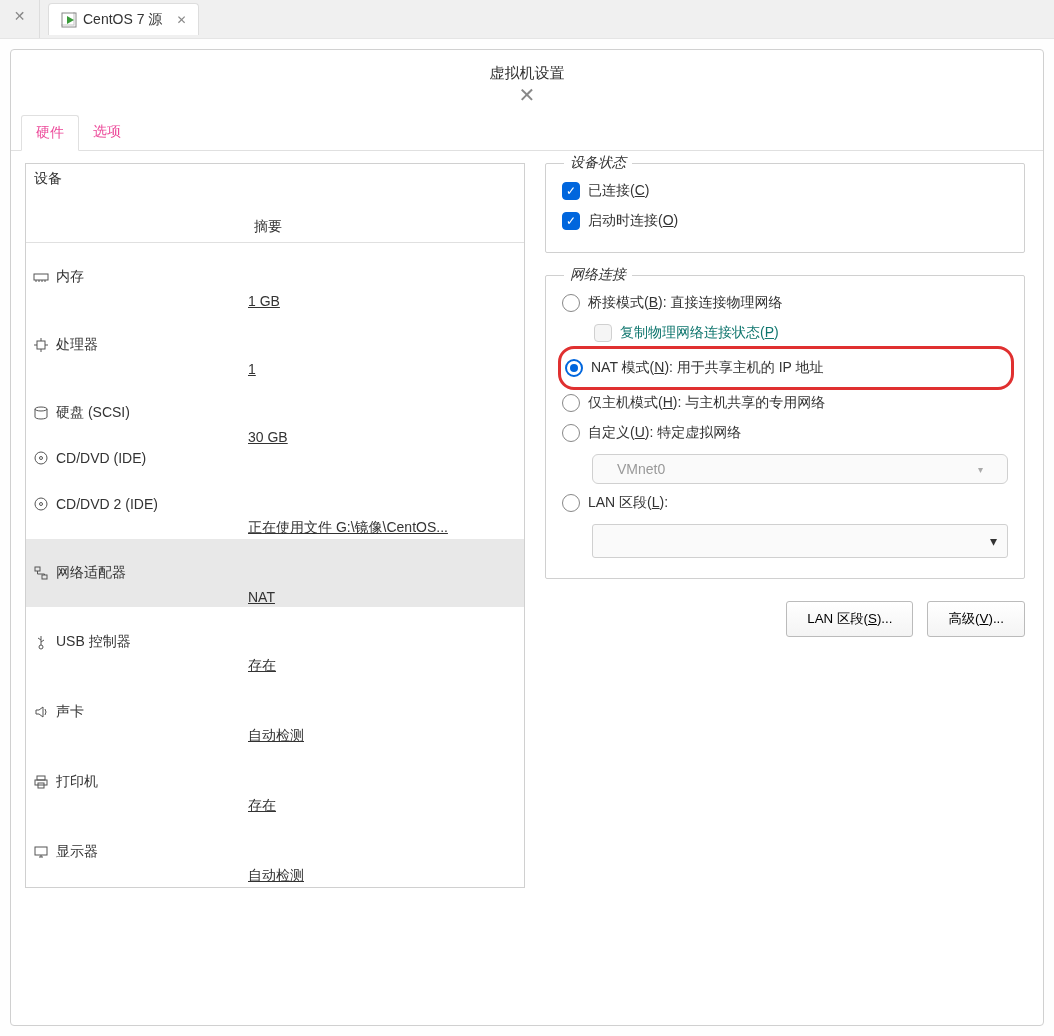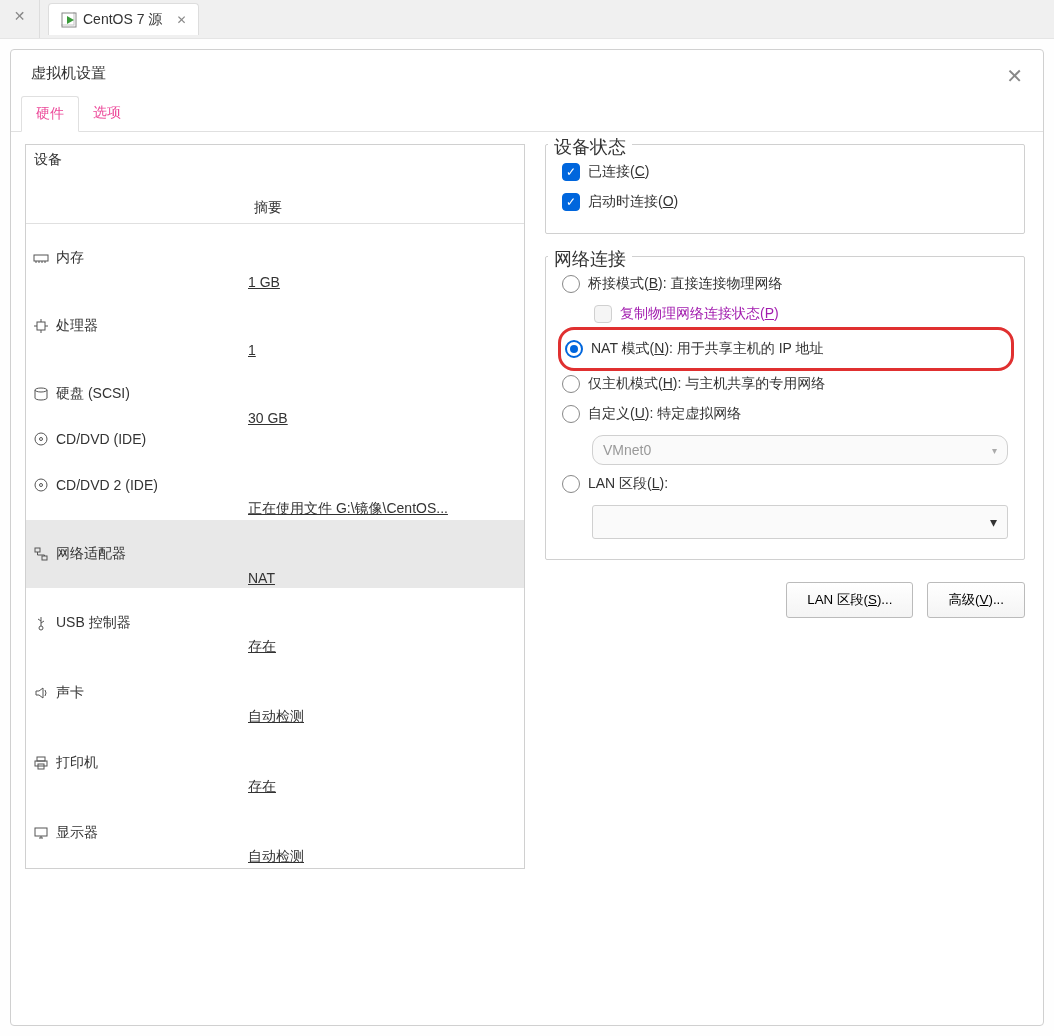--- a/index.html
+++ b/index.html
@@ -68,20 +68,22 @@
       width: 100%;
       height: 100%;
       padding: 0;
       position: relative;
     }
     .dialog-header {
       padding: 14px 20px 8px;
       font-size: 15px;
       display: flex;
       justify-content: space-between;
+      align-items: center;
+      flex-direction: column;
     }
     .dialog-close {
       font-size: 20px;
       color: #888;
       cursor: pointer;
       font-weight: 100;
     }
     .tab-strip {
       display: flex;
       padding: 0 10px;
@@ -155,24 +157,25 @@
     .fieldset {
       border: 1px solid #d0d0d0;
       border-radius: 2px;
       padding: 12px 16px 16px;
       margin-bottom: 22px;
       position: relative;
     }
     .fieldset-legend {
       position: absolute;
       top: -10px;
-      left: 2px;
+      left: 18px;
       background: #fff;
       padding: 0 6px;
-      font-size: 18px;
+      font-size: 14px;
+      font-style: italic;
     }
     .checkbox-row, .radio-row {
       display: flex;
       align-items: center;
       gap: 8px;
       padding: 6px 0;
     }
     .checkbox {
       width: 18px;
       height: 18px;
@@ -206,31 +209,31 @@
       border: 2px solid #0066dd;
     }
     .radio-circle.selected::after {
       content: "";
       width: 8px;
       height: 8px;
       border-radius: 50%;
       background: #0066dd;
     }
     .underline { text-decoration: underline; }
-    .disabled-text { color: #a21caf; }
+    .disabled-text { color: #0f766e; }
     .highlight-box {
       border: 3px solid #e03030;
       border-radius: 16px;
       padding: 4px 4px 4px 0;
       margin: -2px -6px -2px -4px;
     }
     .select-box {
       border: 1px solid #d0d0d0;
-      border-radius: 11px;
-      padding: 6px 10px;
+      border-radius: 6px;
+      padding: 6px 24px;
       display: flex;
       justify-content: space-between;
       align-items: center;
       margin: 6px 0 4px 30px;
       color: #999;
       background: #fafafa;
     }
     .select-box .chev { color: #aaa; font-size: 10px; }
     .empty-select {
       border: 1px solid #d0d0d0;

